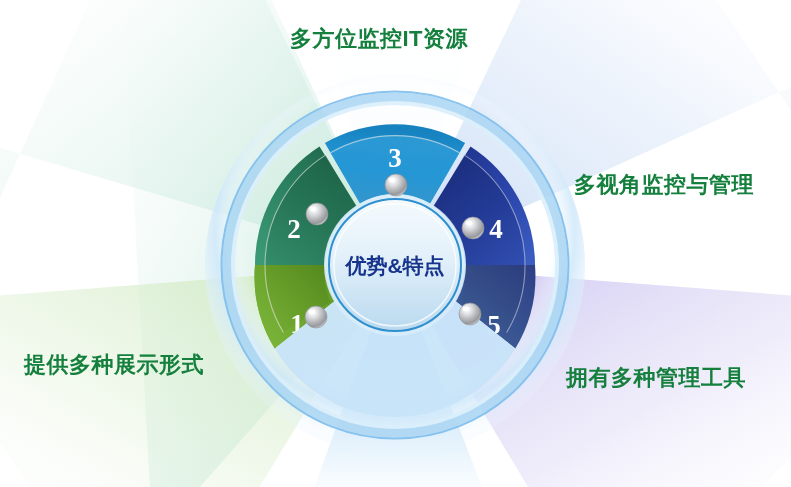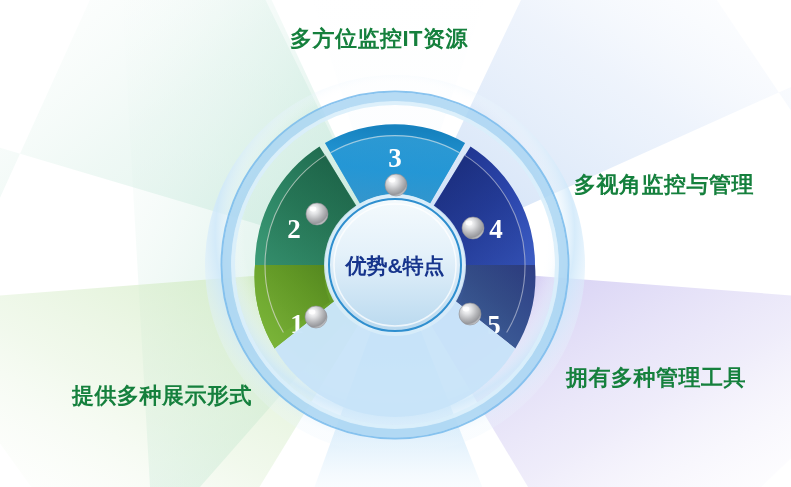--- a/index.html
+++ b/index.html
@@ -26,21 +26,21 @@
     position: absolute;
     color: #15803d;
     font-weight: bold;
     font-size: 22px;
     letter-spacing: 0.5px;
     white-space: nowrap;
     font-family: "Liberation Sans", "DejaVu Sans", sans-serif;
   }
   #callout-top    { left: 290px; top: 24px; }
   #callout-left-1 { left: 20px;  top: 170px; }
-  #callout-left-2 { left: 24px;  top: 381px; margin-left: 48px; }
+  #callout-left-2 { left: 24px;  top: 350px; }
   #callout-right-1{ left: 574px; top: 170px; }
   #callout-right-2{ left: 566px; top: 363px; }
 
   .seg-num {
     font-family: "Liberation Serif", "DejaVu Serif", serif;
     font-size: 27px;
     font-weight: bold;
     fill: #ffffff;
   }
   .center-label {

